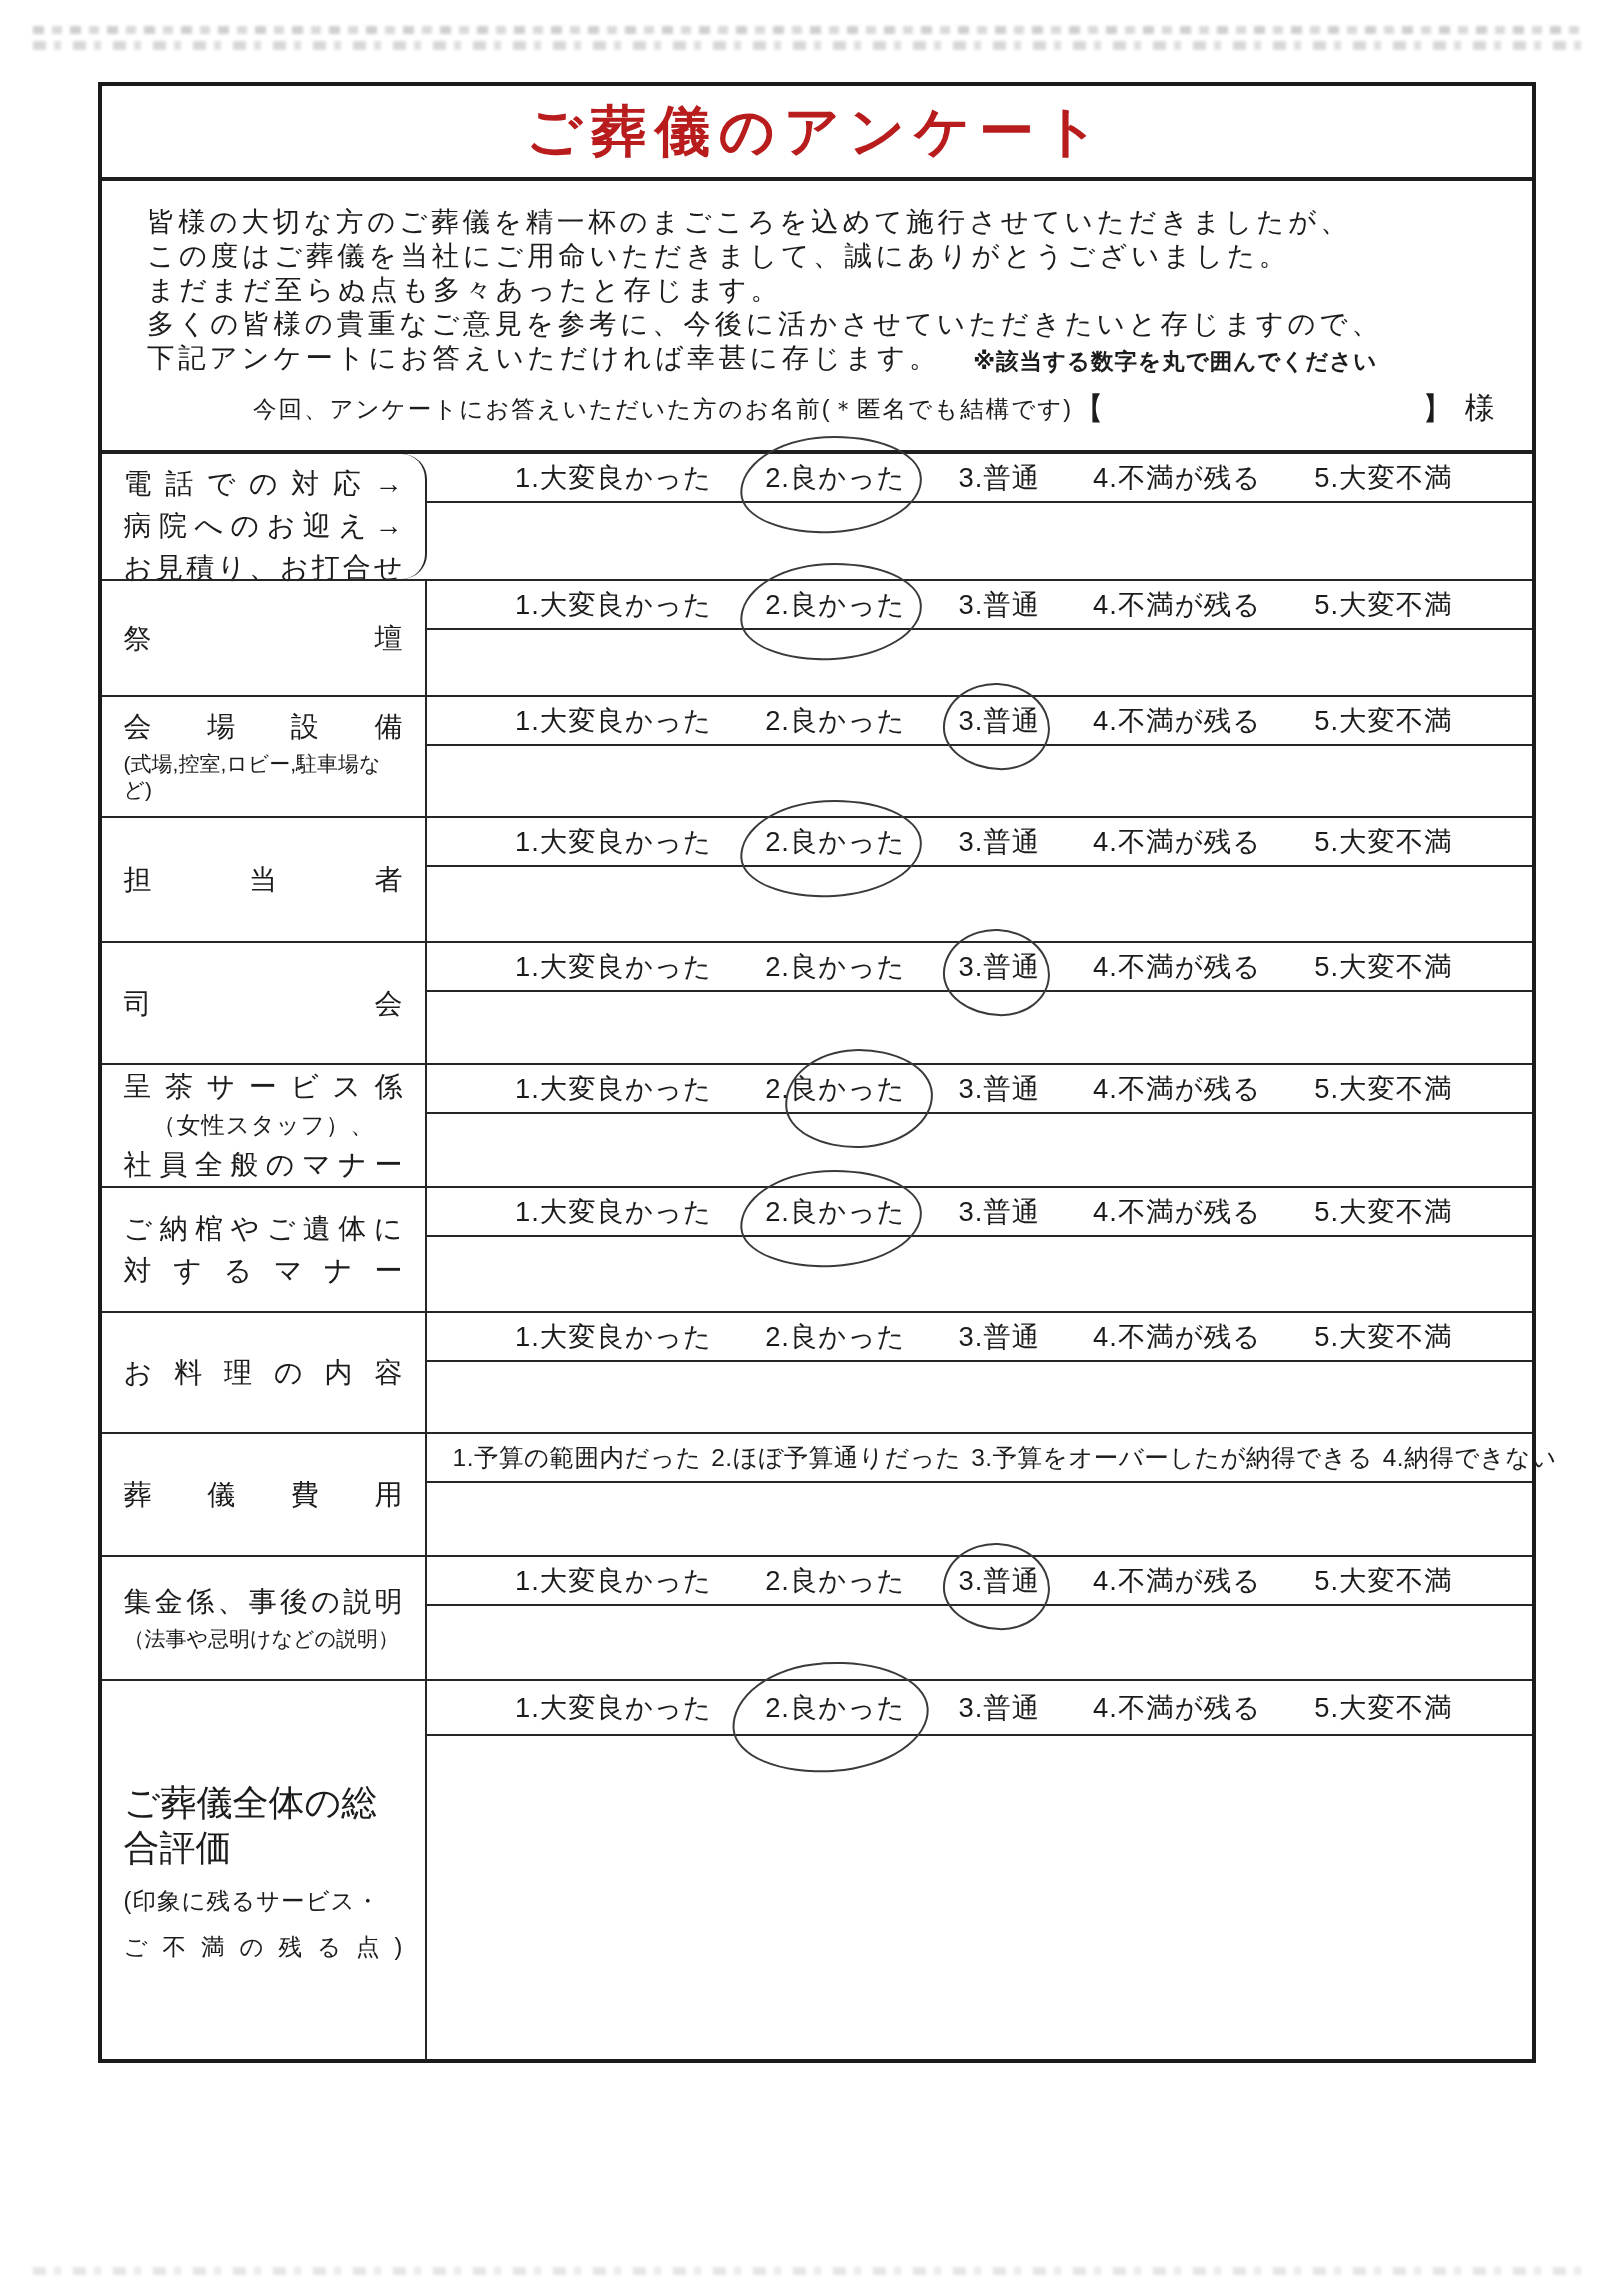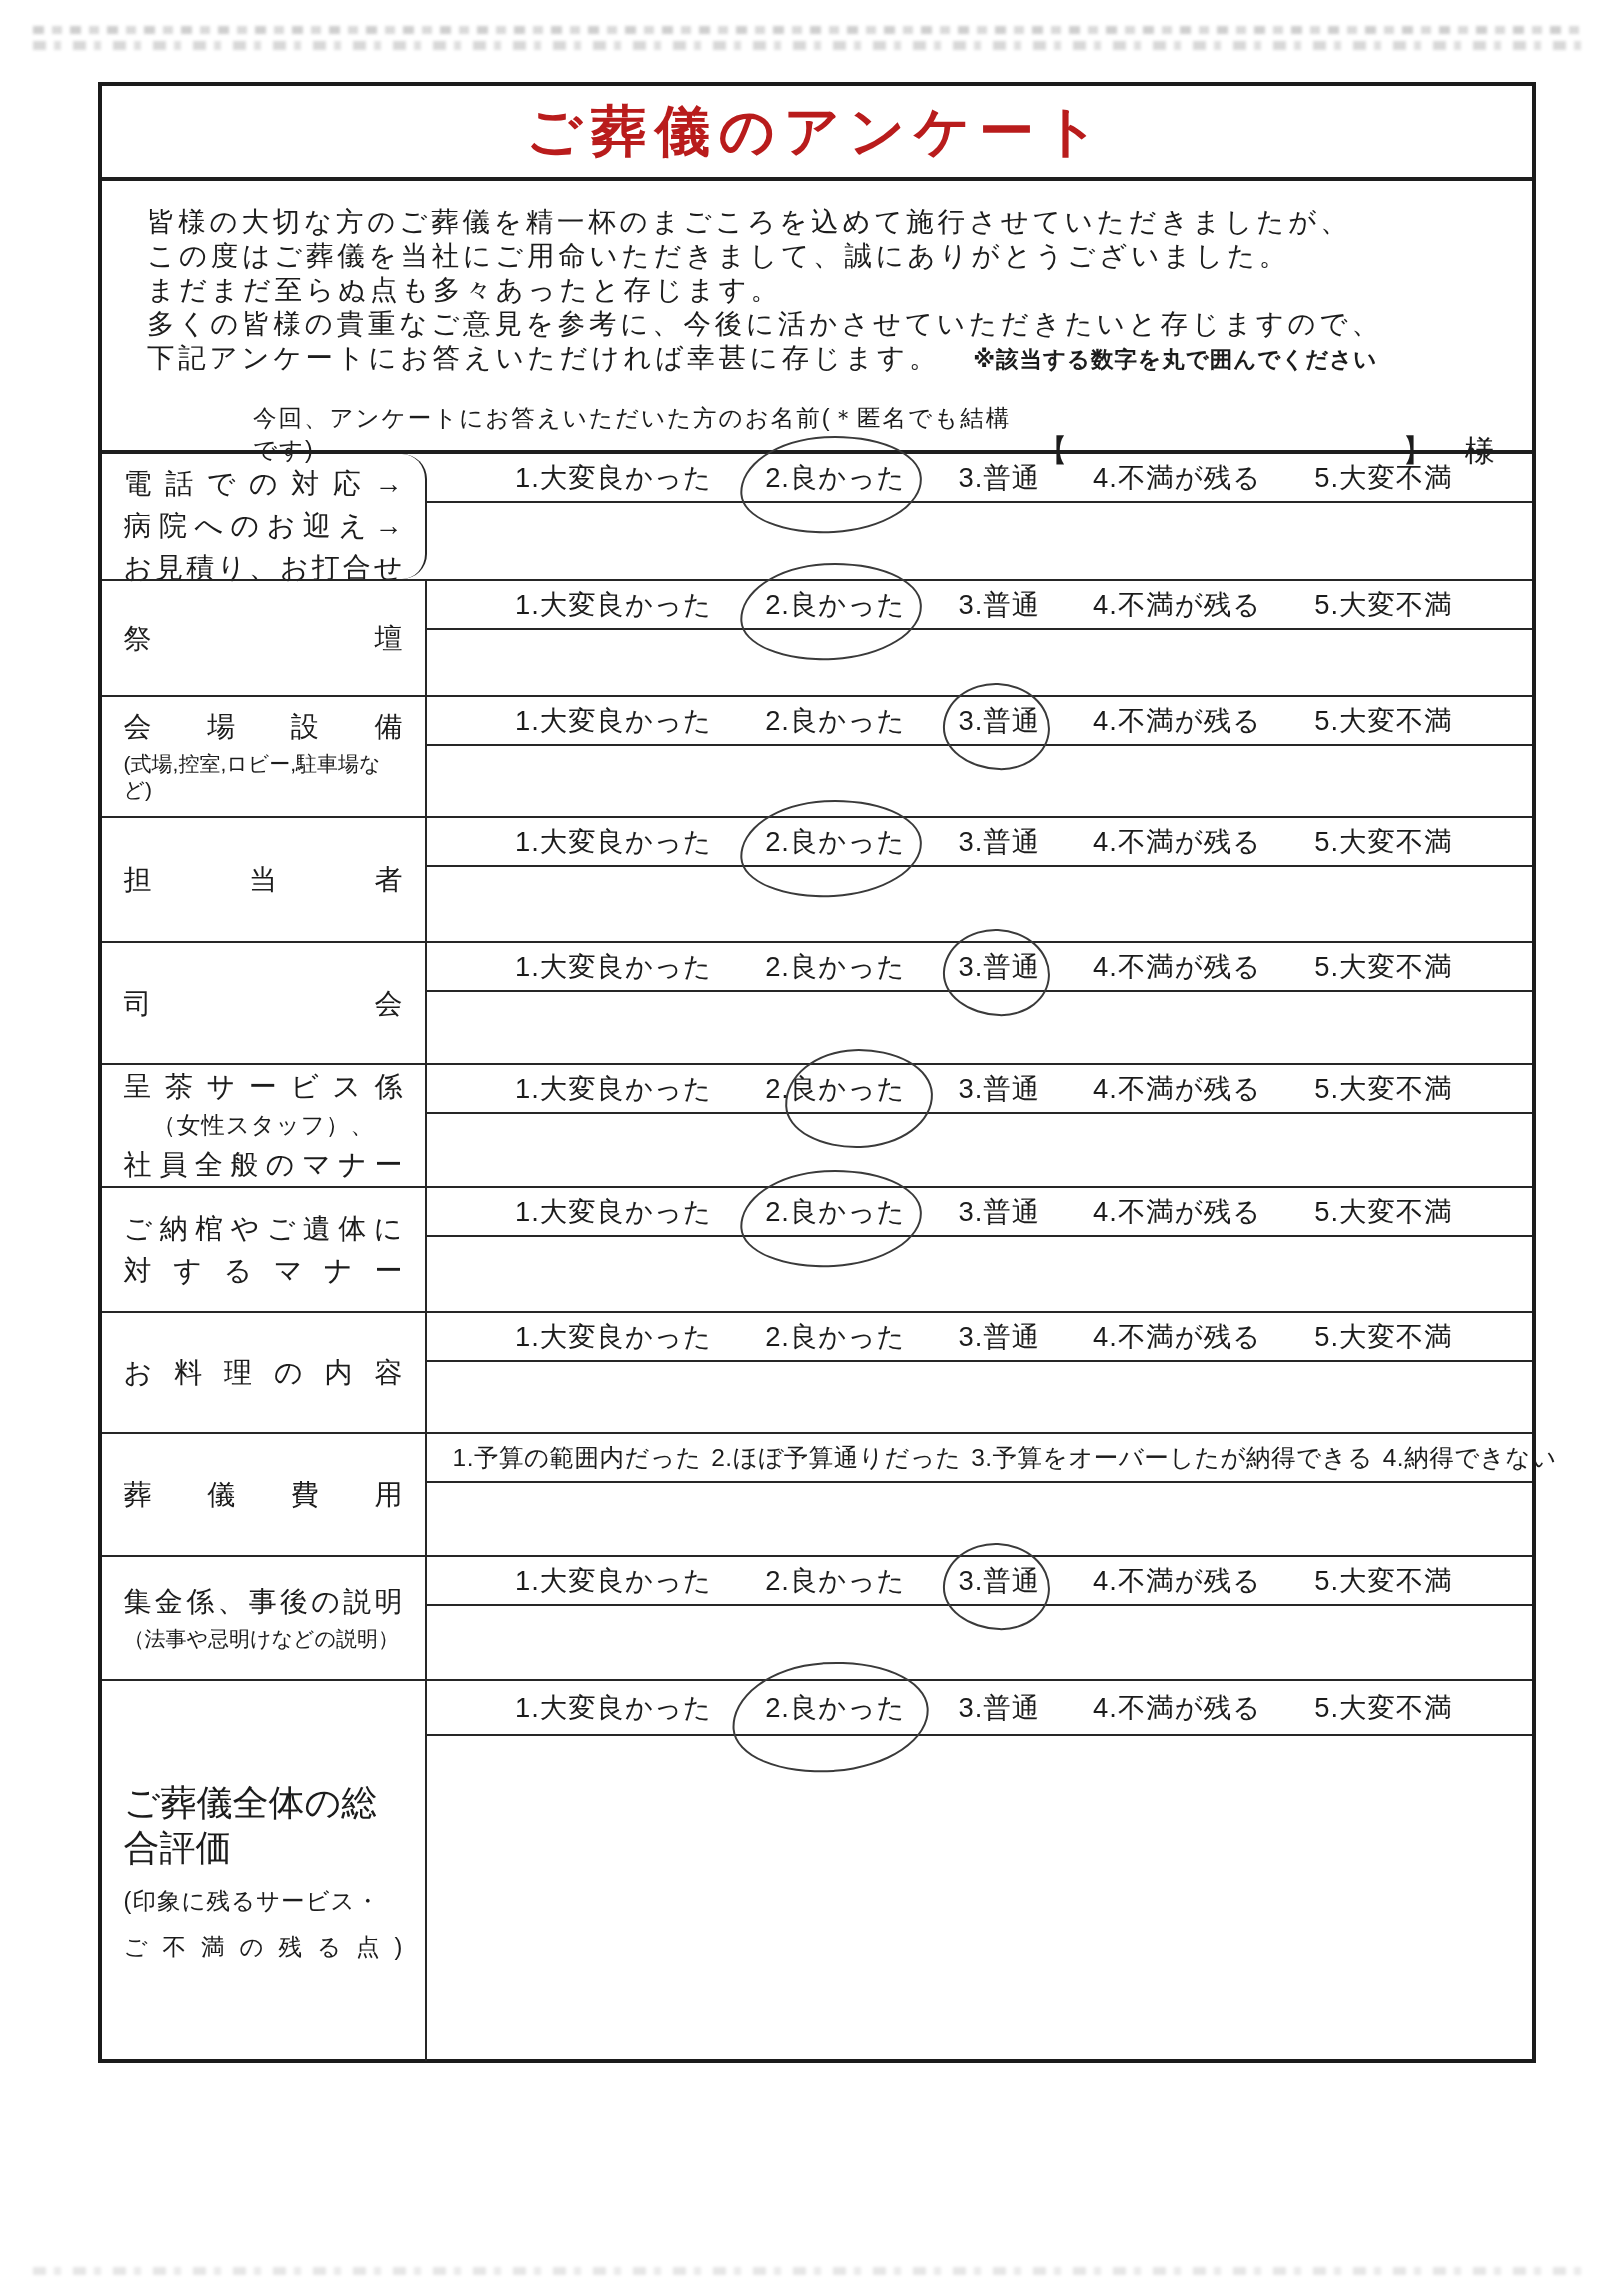--- a/index.html
+++ b/index.html
@@ -13,23 +13,23 @@
   .noise-top .nline:first-child{background:repeating-linear-gradient(90deg,#a9a9a9 0 10.8px,transparent 10.8px 18.6px,#bdbdbd 18.6px 29px,transparent 29px 37px);}
   .noise-bottom{bottom:9.8px;opacity:.35;}
   
   .form{position:absolute;left:98px;top:82px;width:1438px;height:1981px;
         border:4.9px solid #1b1b1b;box-sizing:border-box;display:flex;flex-direction:column;}
   .thead{height:95px;flex:none;border-bottom:4.9px solid #1e1e1e;display:flex;align-items:center;justify-content:center;box-sizing:border-box;}
   .title{font-size:55px;font-weight:700;letter-spacing:8.8px;color:#b91c1c;}
   
   .intro{height:269px;flex:none;box-sizing:border-box;padding:23.5px 27.4px 0 45px;}
   .iline{font-size:27.4px;line-height:34px;letter-spacing:3.9px;white-space:nowrap;}
-  .l5wrap{display:flex;align-items:center;}
+  .l5wrap{display:flex;align-items:flex-end;}
   .cnote{font-size:22.5px;font-weight:700;letter-spacing:1px;margin-left:33px;white-space:nowrap;transform:translateY(2px);}
-  .nameline{margin-top:27px;display:flex;align-items:flex-end;padding-left:106px;padding-right:9.8px;font-size:23.5px;letter-spacing:2px;gap:20px;}
+  .nameline{margin-top:18px;display:flex;align-items:flex-start;padding-left:106px;padding-right:9.8px;font-size:23.5px;letter-spacing:2px;}
   .bracket{font-size:31px;letter-spacing:0;line-height:1;}
   .namefield{flex:1;min-width:294px;height:33px;}
   .honorific{font-size:30px;margin-left:11.8px;letter-spacing:0;line-height:1;}
   
   .stable{flex:1;border-top:4.9px solid #1e1e1e;box-sizing:border-box;display:flex;flex-direction:column;}
   .trow{display:flex;box-sizing:border-box;flex:none;}
   .trow + .trow{border-top:2.9px solid #262626;}
   .lcell{width:325px;flex:none;border-right:2.9px solid #262626;box-sizing:border-box;
          display:flex;flex-direction:column;justify-content:center;gap:6.9px;padding:0 21.6px;}
   .lcell.top{justify-content:space-between;padding-top:11.8px;border-radius:25px;}

